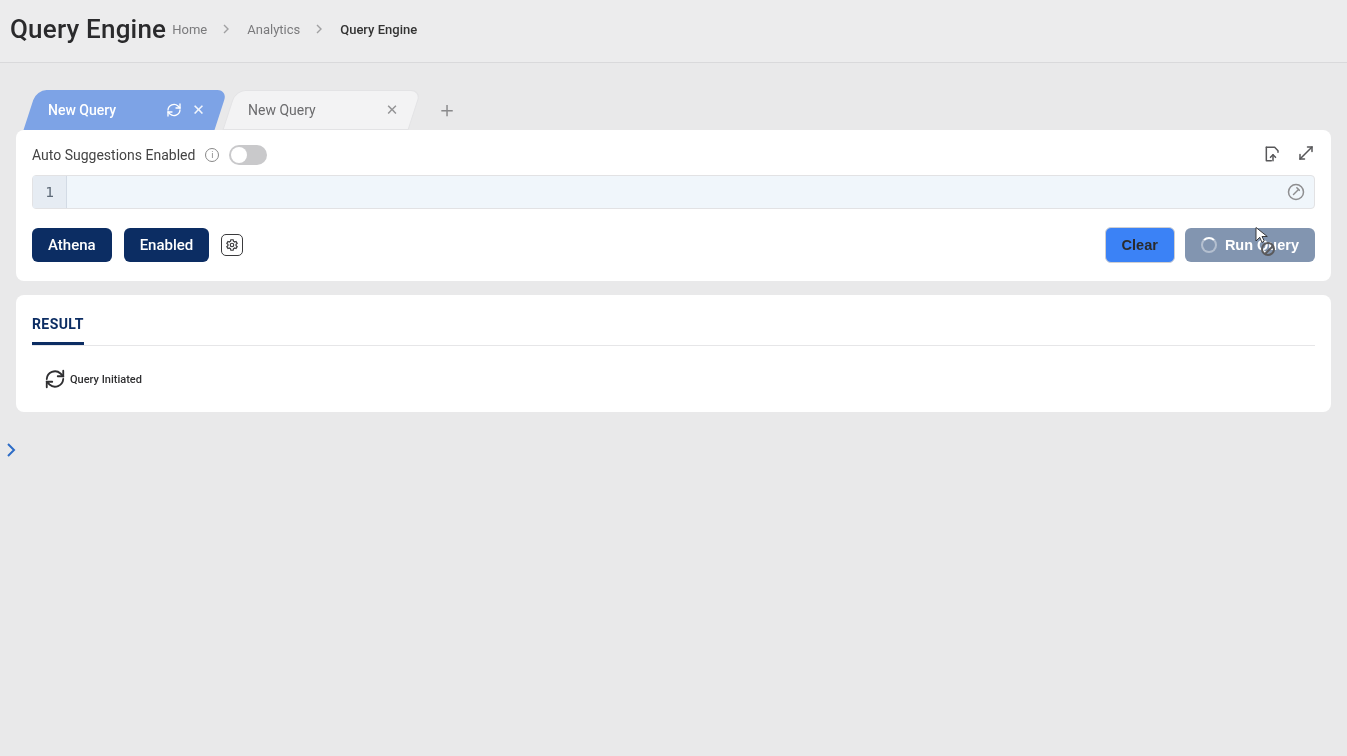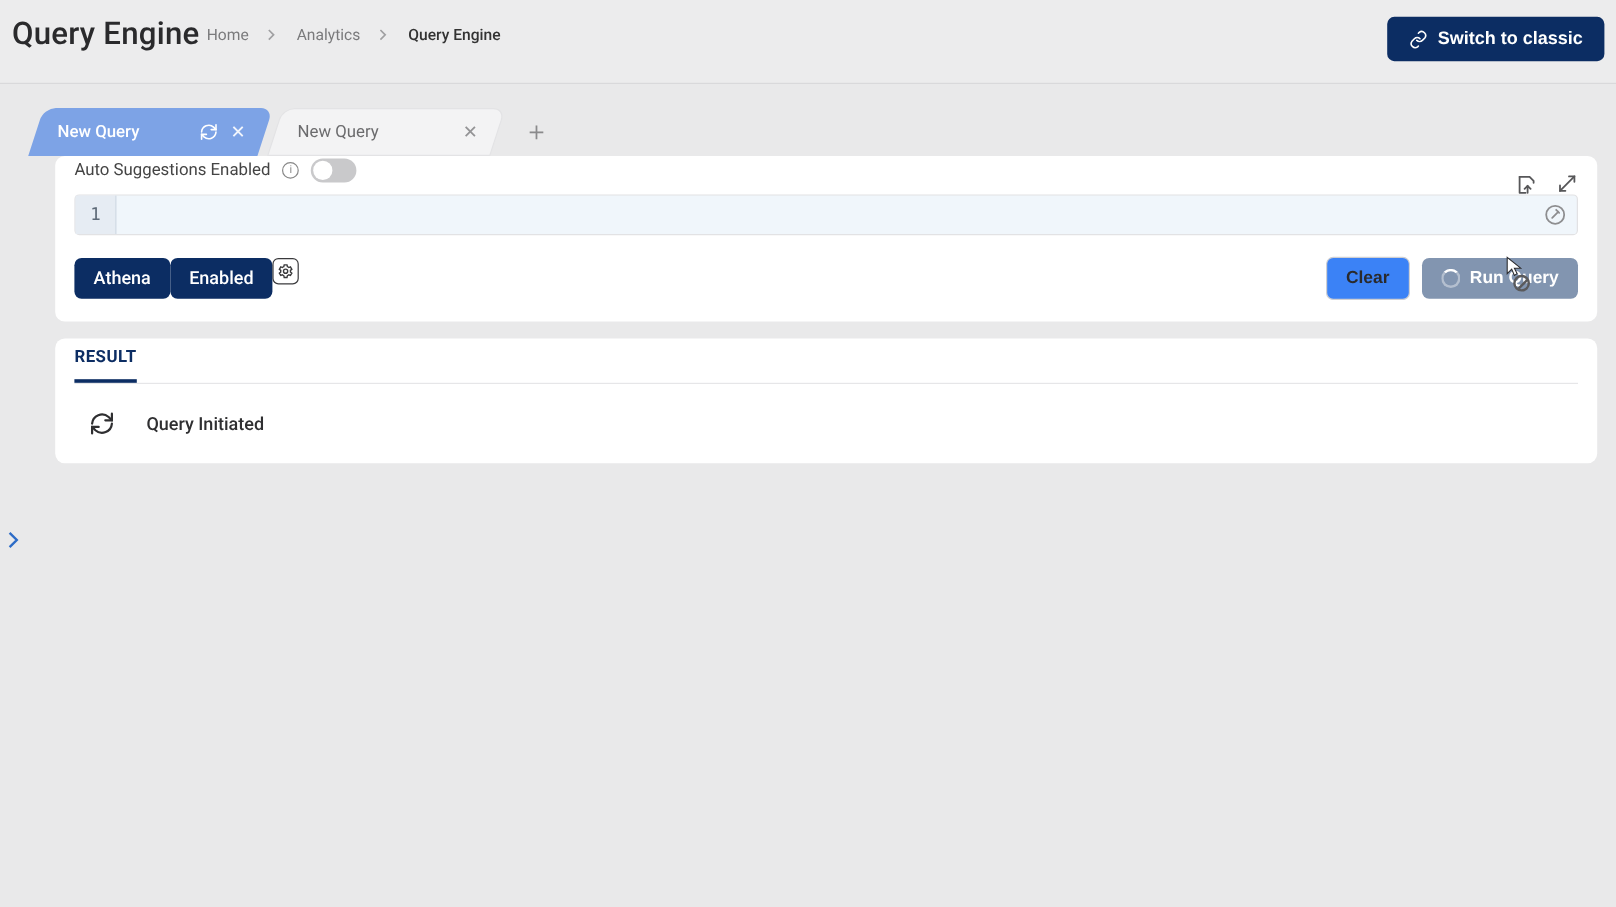--- a/index.html
+++ b/index.html
@@ -102,22 +102,22 @@
     width: 28px; height: 28px;
     display: flex; align-items: center; justify-content: center;
     color: #8a8a8c; font-size: 22px; cursor: pointer;
     margin-left: 10px;
   }
 
   
   .card {
     background: #fff;
     border-radius: 8px;
-    margin: 0 16px 14px 46px;
-    padding: 2px 16px 18px 16px;
+    margin: 0 16px 14px 16px;
+    padding: 15px 16px 18px 16px;
     position: relative;
   }
   .editor-card { margin-top: 0; }
   .auto-row {
     display: flex; align-items: center; gap: 10px;
     font-size: 14px; color: #444;
     margin-bottom: 10px;
   }
   .info-icon {
     width: 14px; height: 14px; border: 1px solid #888; border-radius: 50%;
@@ -167,21 +167,21 @@
   .tk-num { color: #137a3a; }
   .edit-inline {
     position: absolute; right: 8px; top: 50%; transform: translateY(-50%);
     color: #8e8e90;
   }
 
   .toolbar {
     display: flex; align-items: center; justify-content: space-between;
     margin-top: 18px;
   }
-  .chips { display: flex; }
+  .chips { display: flex; align-items: center; gap: 12px; }
   .chip {
     background: #0c2d63; color: #fff;
     border-radius: 6px;
     padding: 8px 16px;
     font-size: 15px; font-weight: 500;
     cursor: pointer;
   }
   .gear {
     width: 22px; height: 22px; border: 1px solid #3a3a3c; border-radius: 5px;
     display: flex; align-items: center; justify-content: center;
@@ -226,22 +226,22 @@
     display: inline-block;
     font-size: 14px; font-weight: 700; letter-spacing: 0.4px;
     color: #0c2d63;
     padding: 6px 0 10px 0;
     border-bottom: 3px solid #0c2d63;
   }
   .result-sep {
     border: none; border-top: 1px solid #e6e6e8; margin: 0 0 18px 0;
   }
   .result-row {
-    display: flex; align-items: center; gap: 26px;
-    font-size: 15px; color: #2f2f31; font-weight: 500;
+    display: flex; align-items: center; gap: 4px;
+    font-size: 11px; color: #2f2f31; font-weight: 500;
     padding: 4px 12px 4px 12px;
   }
   .refresh-ring {
     width: 22px; height: 22px; display: inline-flex;
   }
   svg { display: block; }
 </style>
 </head>
 <body>
 
@@ -257,29 +257,20 @@
       </span>
       <span class="crumb">Analytics</span>
       <span class="chev">
         <svg width="8" height="10" viewBox="0 0 8 10">
             <path d="M1 1 L5 5 L1 9" fill="none" stroke="currentColor" stroke-width="1.4"></path>
           </svg>
       </span>
       <span class="crumb active">Query Engine</span>
     </div>
   </div>
-  <button class="switch-classic">
-    <span>
-      <svg width="16" height="16" viewBox="0 0 24 24" fill="none" stroke="white" stroke-width="2" stroke-linecap="round">
-        <path d="M10 13a5 5 0 0 0 7 0l3-3a5 5 0 0 0-7-7l-1 1"></path>
-        <path d="M14 11a5 5 0 0 0-7 0l-3 3a5 5 0 0 0 7 7l1-1"></path>
-      </svg>
-    </span>
-    <span>Switch to classic</span>
-  </button>
 </div>
 
 <div class="main">
 
   <div class="side-handle">
     <svg width="10" height="16" viewBox="0 0 10 16">
         <path d="M2 2 L8 8 L2 14" fill="none" stroke="currentColor" stroke-width="2"></path>
       </svg>
   </div>
 

